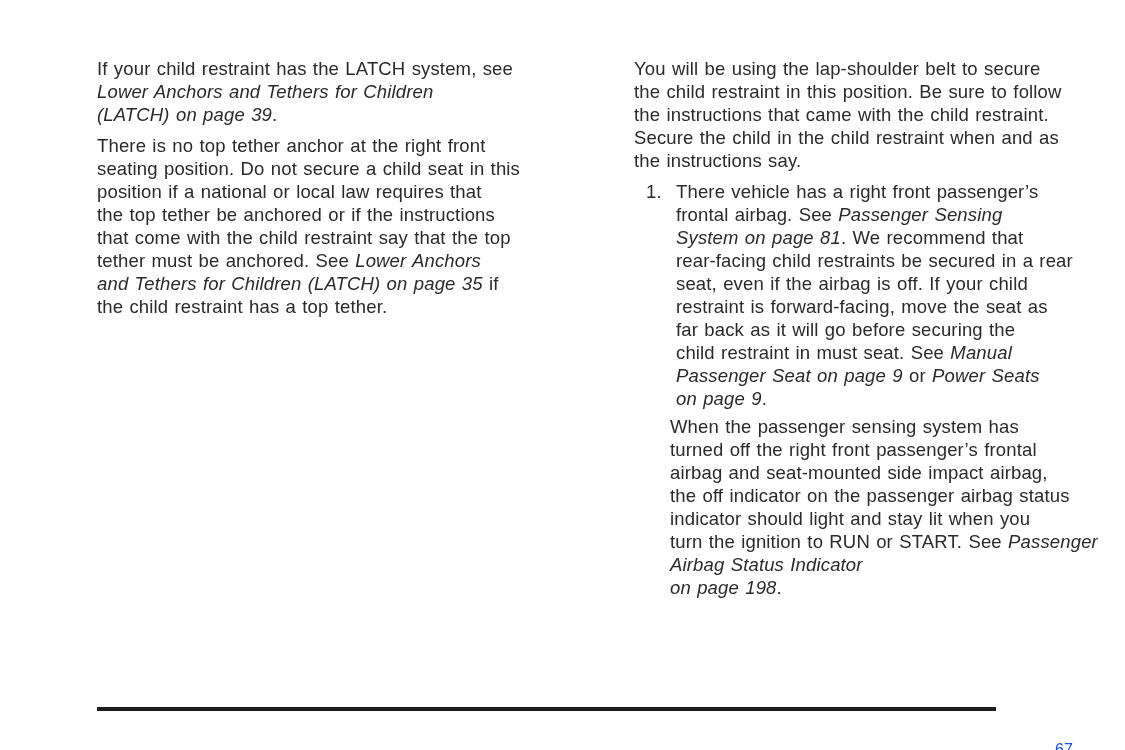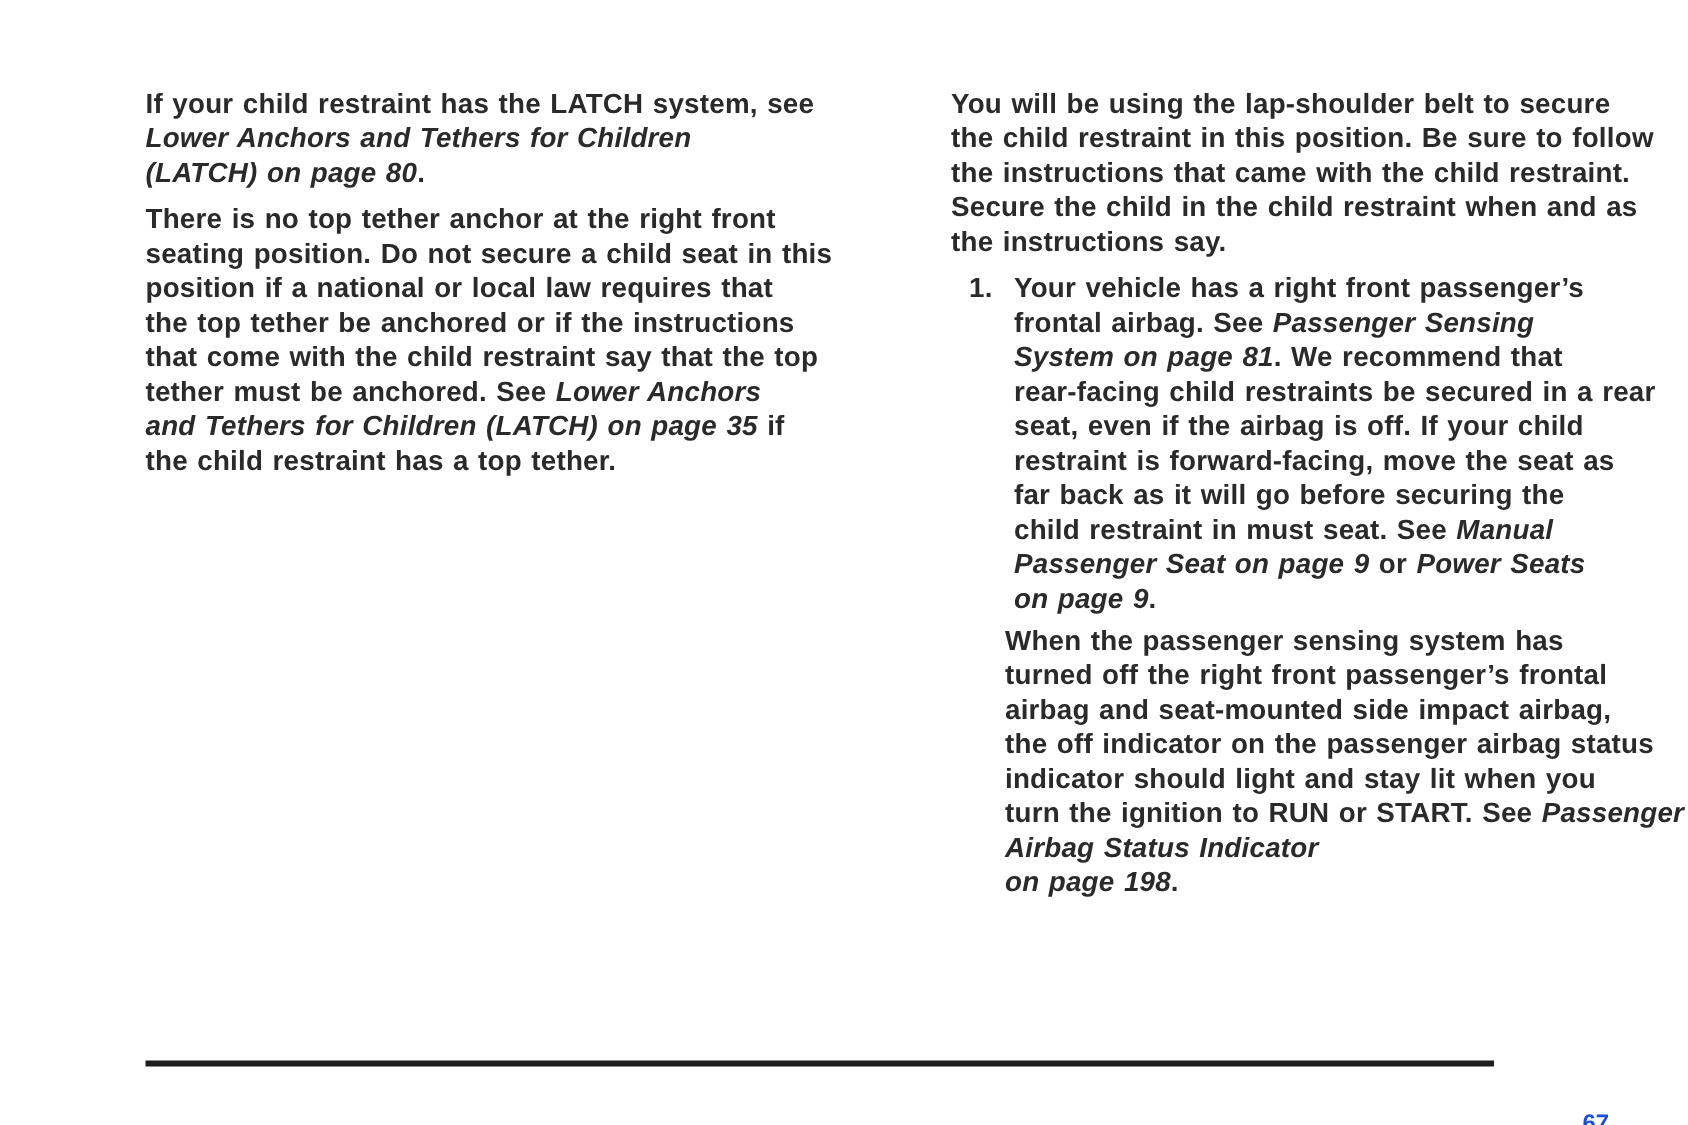--- a/index.html
+++ b/index.html
@@ -8,21 +8,20 @@
     background: #ffffff;
   }
   .page {
     position: relative;
     width: 1125px;
     height: 750px;
     background: #ffffff;
     overflow: hidden;
     font-family: "Liberation Sans", sans-serif;
     color: #2a2a2a;
-    font-weight: bold;
   }
   .col {
     position: absolute;
     top: 57px;
     width: 505px;
     font-size: 18.5px;
     line-height: 23px;
     letter-spacing: 0.15px;
     word-spacing: 1px;
   }
@@ -64,42 +63,42 @@
   }
 </style>
 </head>
 <body>
 
 <div class="page">
 
   <div class="col col-left">
     <p class="para"><span>If your child restraint has the LATCH system, see
 </span><span class="em">Lower Anchors and Tethers for Children
-(LATCH) on page 80</span><span>.</span></p>
+(LATCH) on page 39</span><span>.</span></p>
     <p class="para"><span>There is no top tether anchor at the right front
 seating position. Do not secure a child seat in this
 position if a national or local law requires that
 the top tether be anchored or if the instructions
 that come with the child restraint say that the top
 tether must be anchored. See </span><span class="em">Lower Anchors
 and Tethers for Children (LATCH) on page 35</span><span> if
 the child restraint has a top tether.</span></p>
   </div>
 
   <div class="col col-right">
     <p class="para"><span>You will be using the lap-shoulder belt to secure
 the child restraint in this position. Be sure to follow
 the instructions that came with the child restraint.
 Secure the child in the child restraint when and as
 the instructions say.</span></p>
 
     <div class="list-item">
       <span class="list-num">1.</span>
       <div class="list-body">
-        <p class="para first"><span>Your vehicle has a right front passenger’s
+        <p class="para first"><span>There vehicle has a right front passenger’s
 frontal airbag. See </span><span class="em">Passenger Sensing
 System on page 81</span><span>. We recommend that
 rear-facing child restraints be secured in a rear
 seat, even if the airbag is off. If your child
 restraint is forward-facing, move the seat as
 far back as it will go before securing the
 child restraint in must seat. See </span><span class="em">Manual
 Passenger Seat on page 9</span><span> or </span><span class="em">Power Seats
 on page 9</span><span>.</span></p>
         <p class="para cont"><span>When the passenger sensing system has

